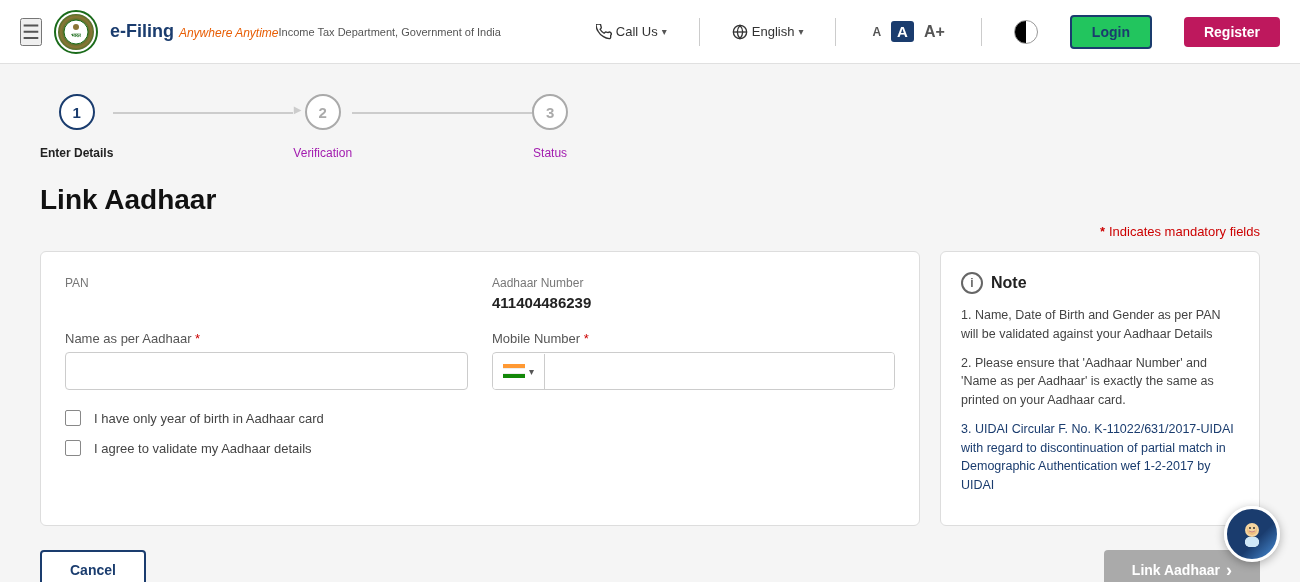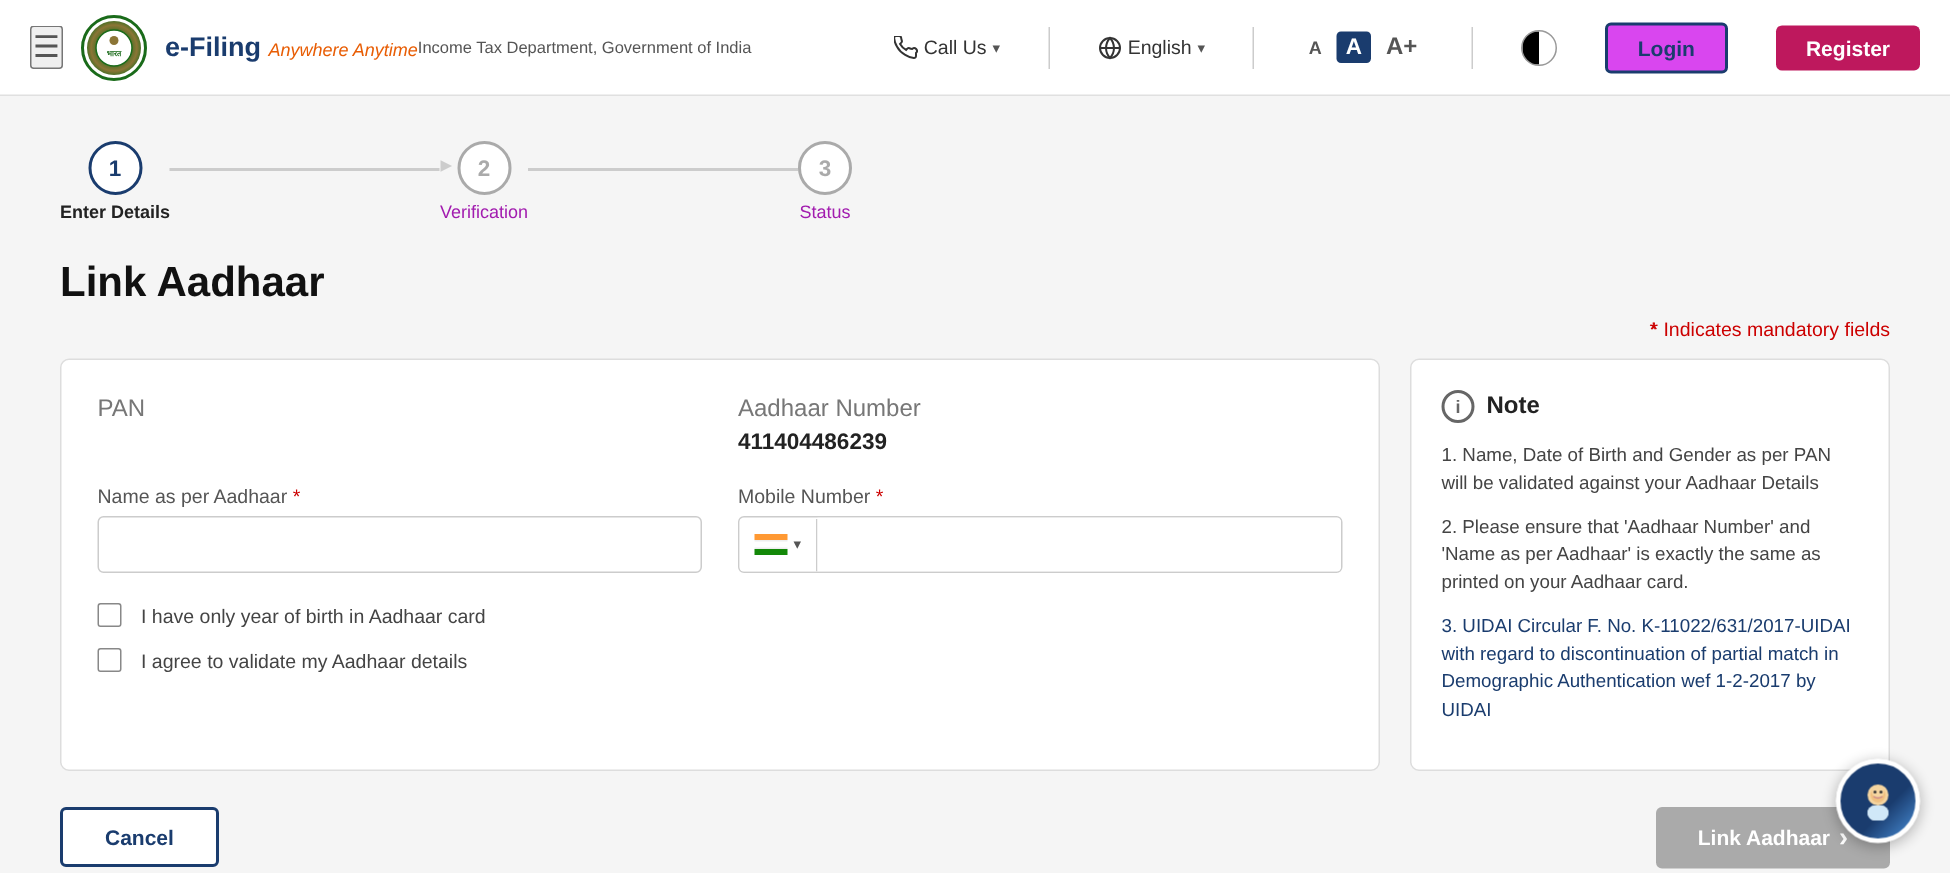--- a/index.html
+++ b/index.html
@@ -52,21 +52,21 @@
     }
     .font-btn.active { color: #1a3c6e; }
     .contrast-btn {
       background: none; border: none; cursor: pointer;
       width: 24px; height: 24px; border-radius: 50%;
       background: linear-gradient(90deg, #000 50%, #fff 50%);
       border: 1px solid #999;
     }
     .btn-login {
       padding: 7px 20px; border: 2px solid #1a3c6e;
-      background: #d946ef; color: #1a3c6e;
+      background: #22c55e; color: #1a3c6e;
       font-size: 14px; font-weight: 600; cursor: pointer;
       border-radius: 4px;
     }
     .btn-register {
       padding: 7px 20px; background: #be185d;
       color: #fff; border: none;
       font-size: 14px; font-weight: 600; cursor: pointer;
       border-radius: 4px;
     }
 
@@ -88,21 +88,21 @@
       position: absolute; right: -8px; top: -8px;
       font-size: 10px; color: #ccc;
     }
     .step-circle {
       width: 36px; height: 36px; border-radius: 50%;
       display: flex; align-items: center; justify-content: center;
       font-size: 15px; font-weight: 700;
     }
     .step-circle.active { border: 2.5px solid #1a3c6e; color: #1a3c6e; background: #fff; }
     .step-circle.inactive { border: 2px solid #aaa; color: #aaa; background: #fff; }
-    .step-label { font-size: 12px; margin-top: 4px; }
+    .step-label { font-size: 12px; margin-top: 16px; }
     .step-label.active { font-weight: 700; color: #222; }
     .step-label.inactive { color: #a21caf; }
 
     
     .page-title { font-size: 28px; font-weight: 700; color: #111; margin-bottom: 8px; }
     .mandatory-note { text-align: right; color: #c00; font-size: 13px; margin-bottom: 12px; }
     .mandatory-note span { color: #c00; }
 
     
     .form-layout { display: flex; gap: 20px; }
@@ -113,21 +113,21 @@
     }
     .note-card {
       background: #fff; border: 1px solid #ddd;
       border-radius: 6px; padding: 20px;
       width: 320px; flex-shrink: 0;
     }
 
     
     .form-row { display: flex; gap: 24px; margin-bottom: 20px; }
     .field-group { flex: 1; }
-    .field-label { font-size: 16px; color: #777; margin-bottom: 4px; }
+    .field-label { font-size: 12px; color: #777; margin-bottom: 4px; }
     .field-value { font-size: 15px; font-weight: 600; color: #222; }
     .field-label-req { font-size: 13px; color: #555; margin-bottom: 6px; }
     .req-star { color: #c00; }
 
     .text-input {
       width: 100%; padding: 10px 12px;
       border: 1px solid #ccc; border-radius: 4px;
       font-size: 14px; outline: none;
     }
 

